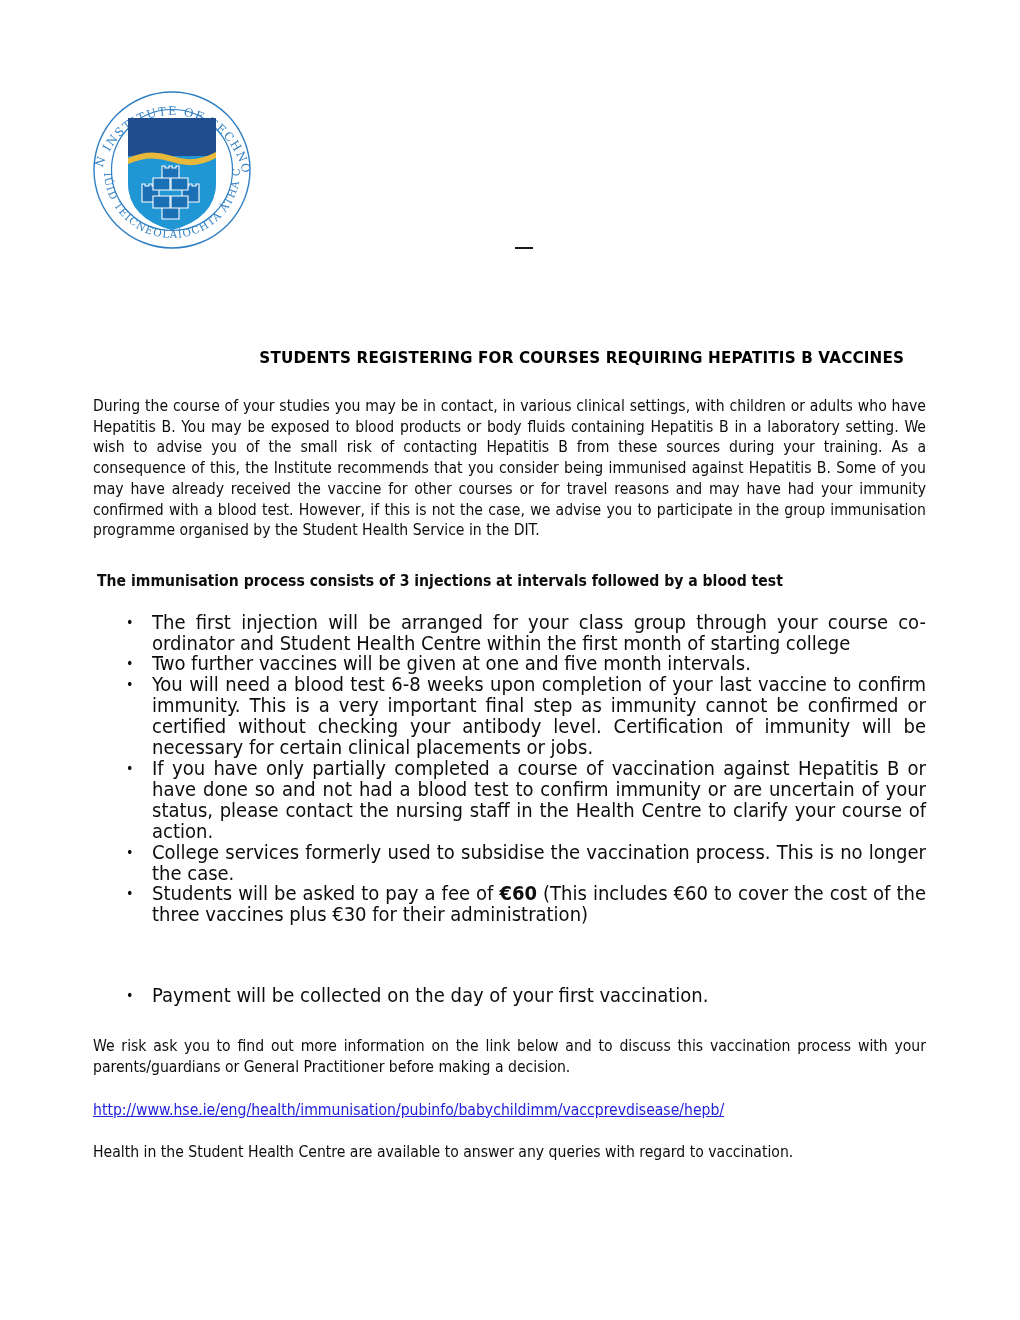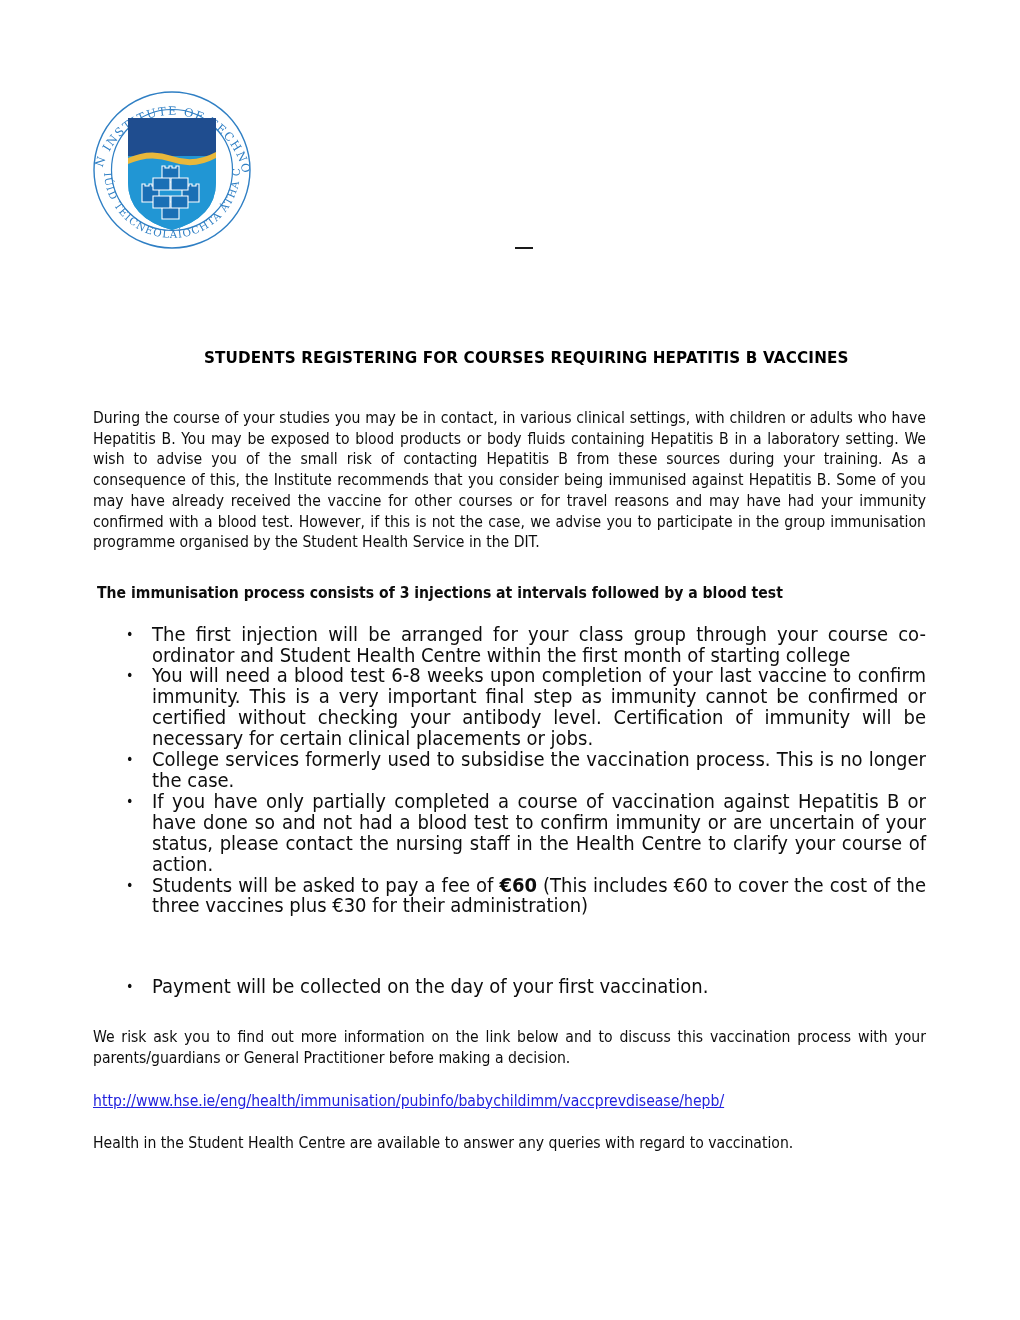--- a/index.html
+++ b/index.html
@@ -49,26 +49,27 @@
     position: absolute;
     left: 204px;
     top: 349px;
     width: 700px;
     font-family: "DejaVu Sans", sans-serif;
     font-size: 15.2px;
     font-weight: bold;
     letter-spacing: 0.15px;
     color: #000;
     white-space: nowrap;
+    text-align: right;
   }
 
   .body-block {
     position: absolute;
     left: 93px;
-    top: 408px;
+    top: 396px;
     width: 833px;
   }
 
   p.para {
     margin: 0 0 0 0;
     font-family: "DejaVu Sans Condensed", "DejaVu Sans", sans-serif;
     font-size: 15.6px;
     line-height: 20.7px;
     text-align: justify;
     color: #0d0d0d;
@@ -183,23 +184,24 @@
     <p class="para">During the course of your studies you may be in contact, in various clinical settings, with children or adults who have Hepatitis B. You may be exposed to blood products or body fluids containing Hepatitis B in a laboratory setting.  We wish to advise you of the small risk of contacting Hepatitis B from these sources during your training.  As a consequence of this, the Institute recommends that you consider being immunised against Hepatitis B.  Some of you may have already received the vaccine for other courses or for travel reasons and may have had your immunity confirmed with a blood test. However, if this is not the case, we advise you to participate in the group immunisation programme organised by the Student Health Service in the DIT.</p>
 
     <div class="spacer-26"></div>
 
     <p class="bold-line">The immunisation process consists of 3 injections at intervals followed by a blood test</p>
 
     <div class="spacer-16"></div>
 
     <ul class="bullets">
       <li>The first injection will be arranged for your class group through your course co-ordinator and Student Health Centre within the first month  of starting college</li>
+      <li>Two further vaccines will be given at one and five month intervals.</li>
       <li>You will need a blood test 6-8 weeks upon completion of your last vaccine to confirm immunity.  This is a very important final step as immunity cannot be confirmed or certified without checking your antibody level. Certification of immunity will be necessary for certain clinical placements or jobs.</li>
+      <li>If you have only partially completed a course of vaccination against Hepatitis B or have done so and not had a blood test to confirm immunity or are uncertain of your status, please contact the nursing staff in the Health Centre to clarify your course of action.</li>
       <li>College services formerly used to subsidise the vaccination process. This is no longer the case.</li>
-      <li>If you have only partially completed a course of vaccination against Hepatitis B or have done so and not had a blood test to confirm immunity or are uncertain of your status, please contact the nursing staff in the Health Centre to clarify your course of action.</li>
       <li><span>Students will be asked to pay a fee of </span><b class="money">€60</b><span> (This includes €60 to cover the cost of the three vaccines plus €30 for their administration)</span></li>
     </ul>
 
     <div class="spacer-60"></div>
 
     <ul class="bullets">
       <li>Payment will be collected on the day of your first vaccination.</li>
     </ul>
 
     <div class="spacer-30"></div>

